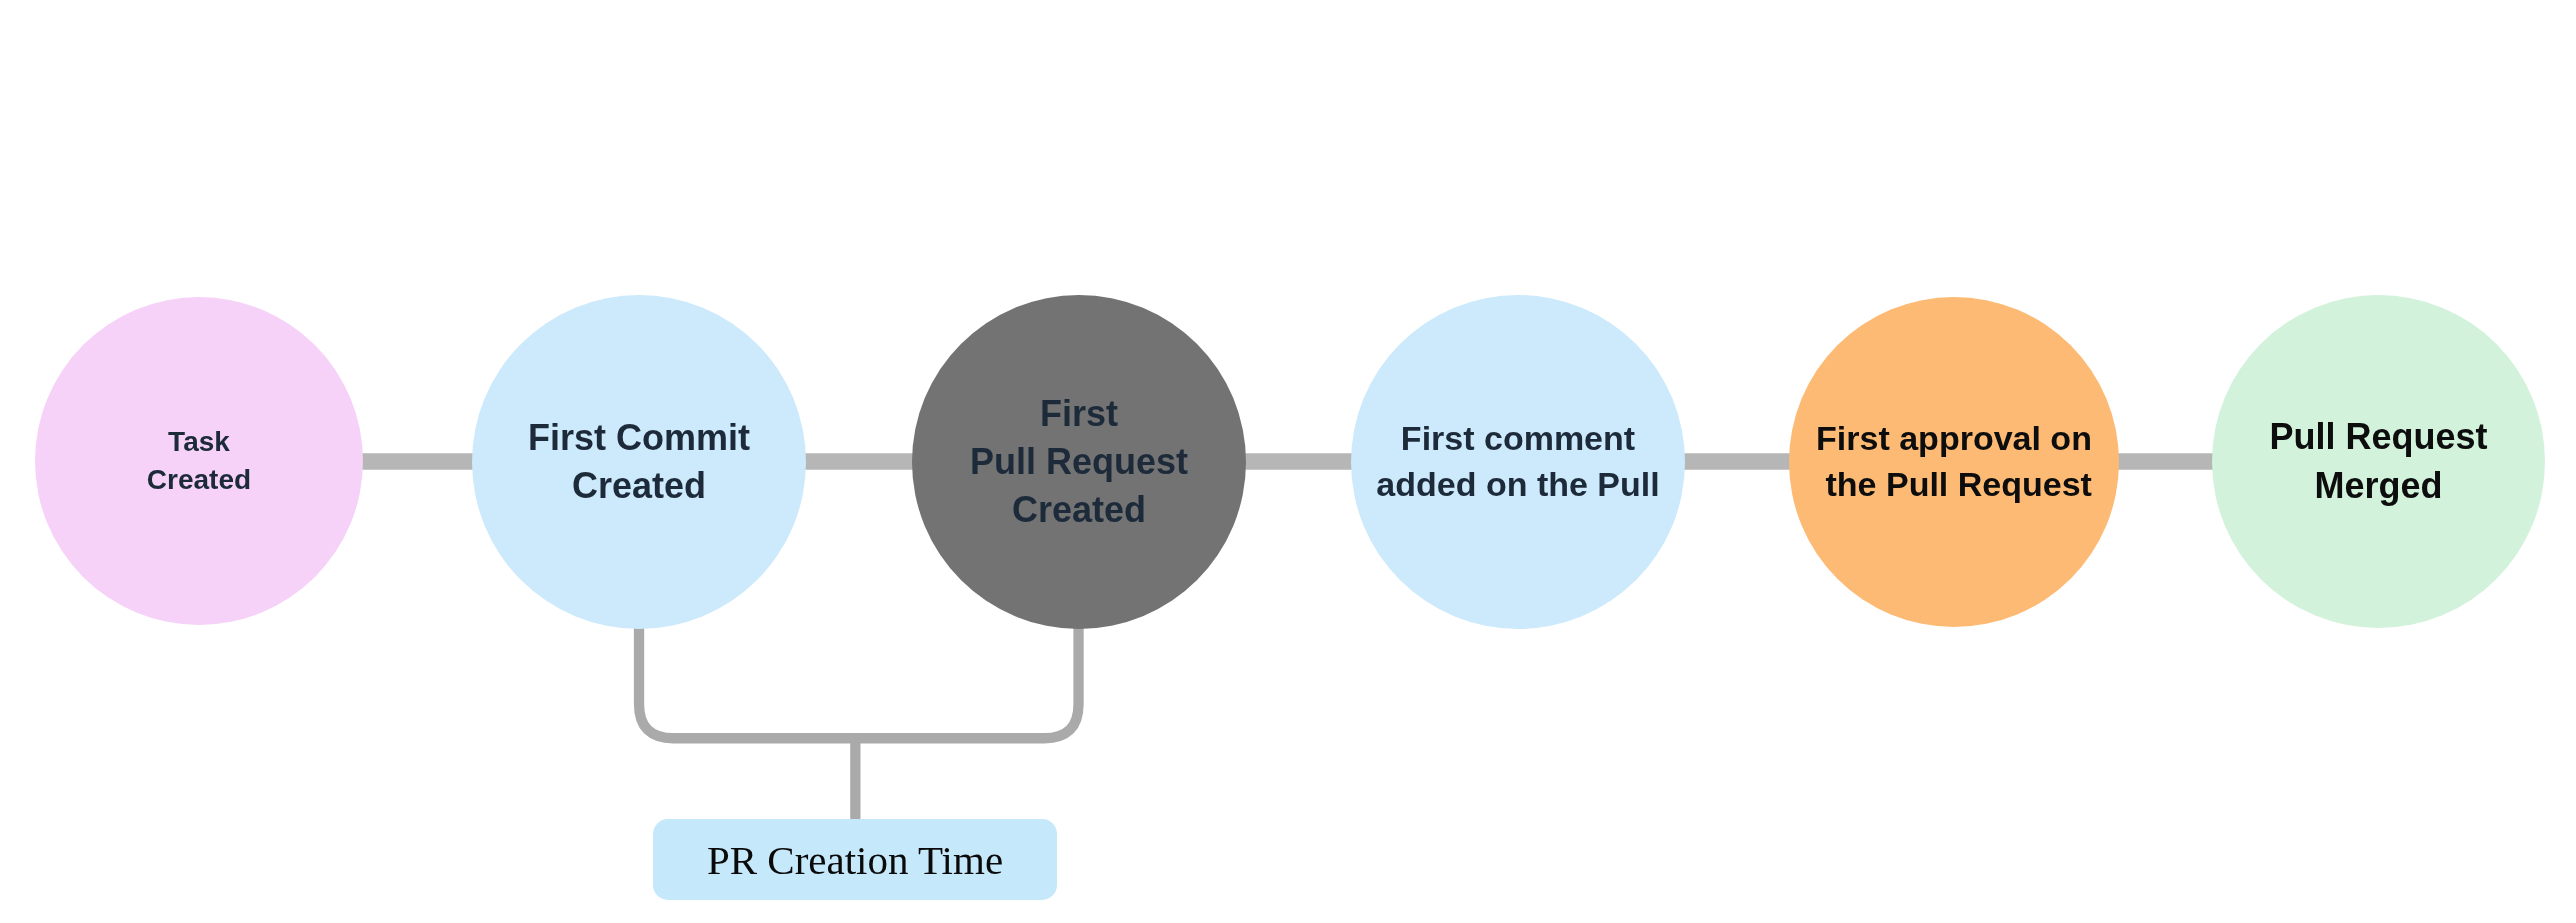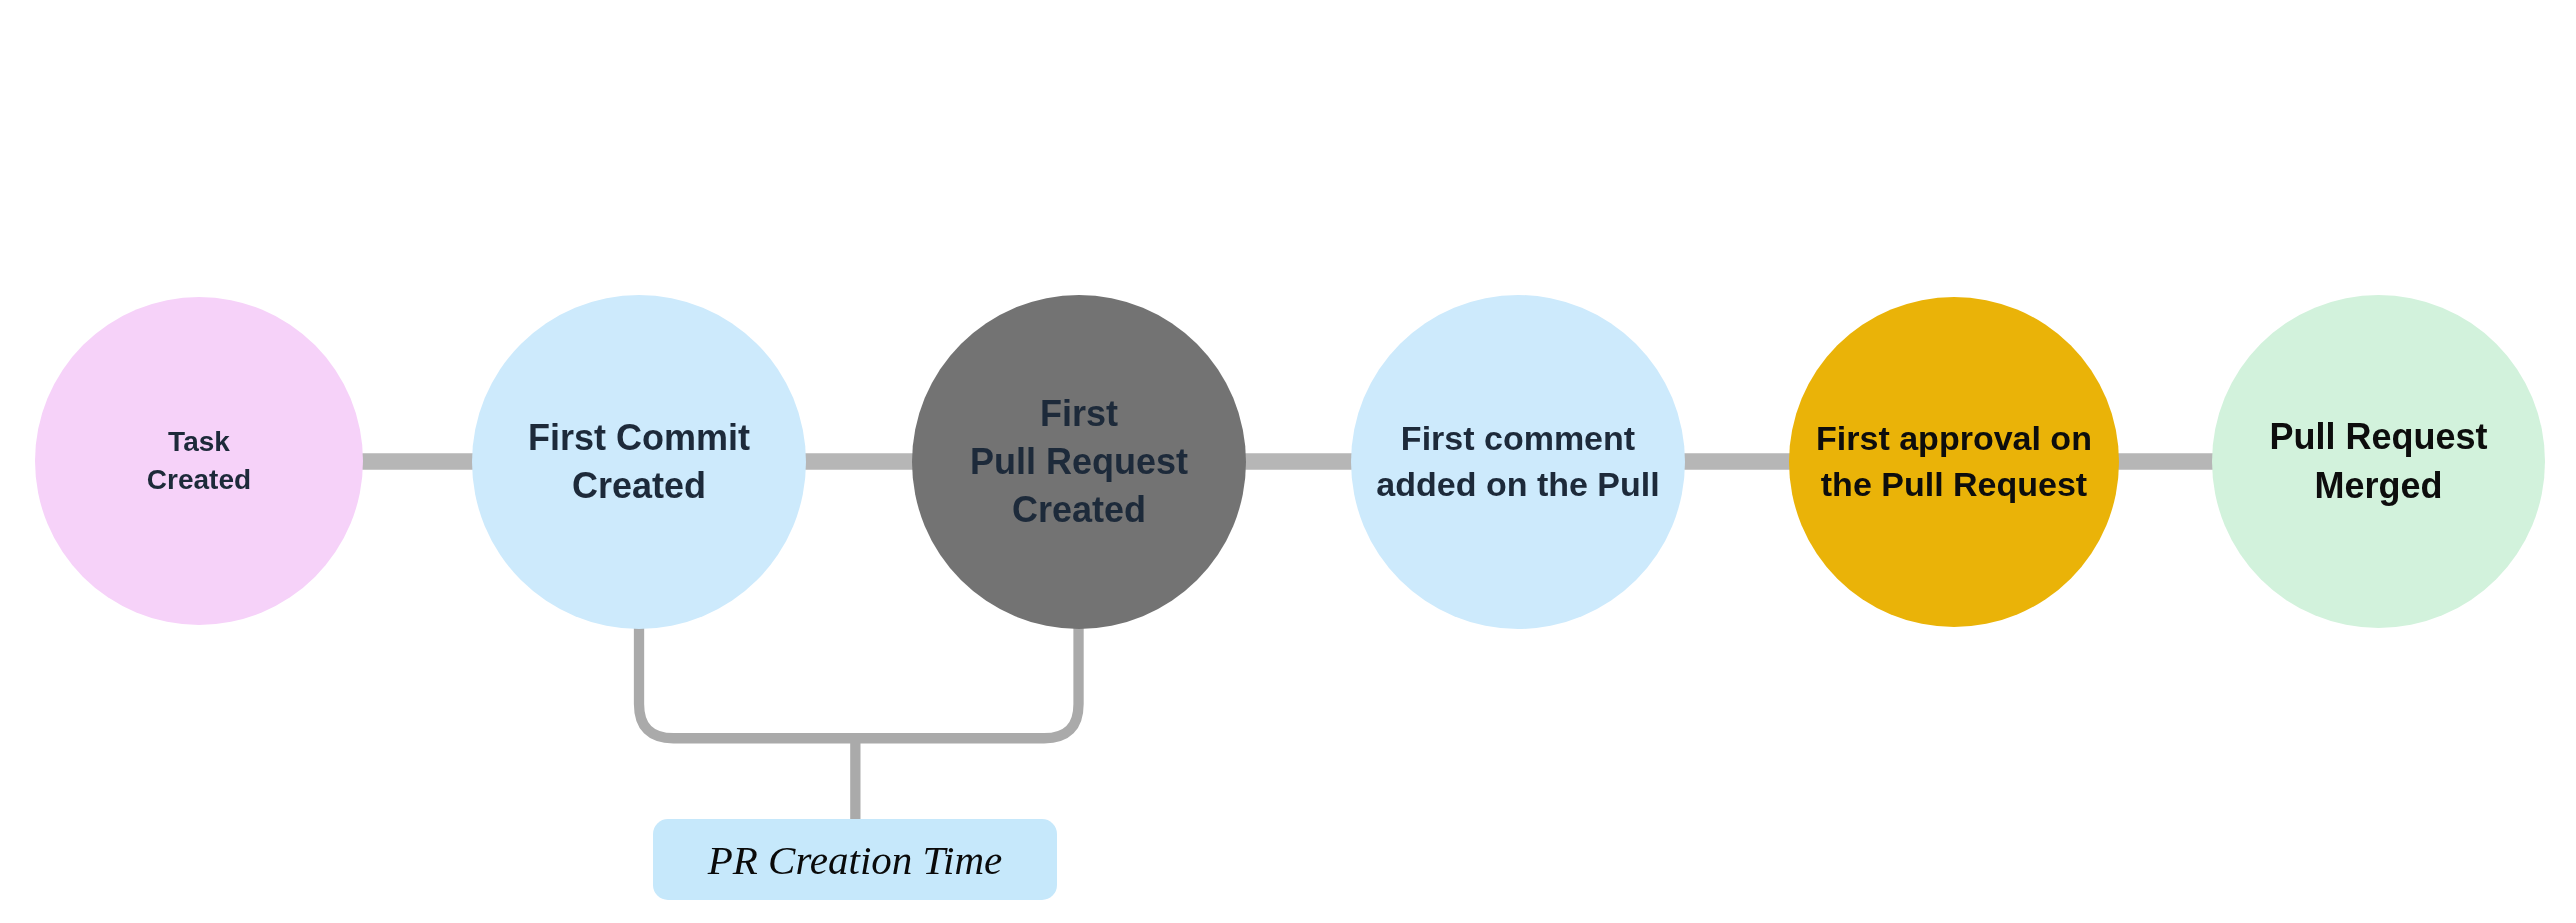--- a/index.html
+++ b/index.html
@@ -71,21 +71,20 @@
     width: 404px; height: 81px;
     border-radius: 15px;
     display: flex; align-items: center; justify-content: center;
     z-index: 1;
   }
   .pr-time-label .pr-time-text {
     font-family: cursive;
     font-size: 41px;
     color: #0a0a0a;
     white-space: nowrap;
-    font-style: italic;
   }
 </style>
 </head>
 <body>
 
 <div class="canvas">
 
   <svg class="lines-layer" viewBox="0 0 3750 1344" xmlns="http://www.w3.org/2000/svg" aria-hidden="true">
     <line x1="290" y1="672" x2="3462" y2="672" stroke-width="24" stroke="#b6b6b6"></line>
     <path d="M 930 905 L 930 1025 Q 930 1075 980 1075 L 1520 1075 Q 1570 1075 1570 1025 L 1570 905" fill="none" stroke-width="15" stroke="#aaaaaa"></path>
@@ -115,21 +114,21 @@
     </div>
   </div>
 
   <div class="stage stage-4" style="background-color: rgb(205, 234, 252);">
     <div class="stage-label" style="color: rgb(29, 42, 58);">
       <span>First comment</span>
       <span>added on the Pull</span>
     </div>
   </div>
 
-  <div class="stage stage-5" style="background-color: #eab308;">
+  <div class="stage stage-5" style="background-color: #fdba74; text-align: right;">
     <div class="stage-label" style="color: rgb(13, 13, 13);">
       <span>First approval on</span>
       <span>the Pull Request</span>
     </div>
   </div>
 
   <div class="stage stage-6" style="background-color: rgb(210, 242, 220);">
     <div class="stage-label" style="color: rgb(13, 13, 13);">
       <span>Pull Request</span>
       <span>Merged</span>

